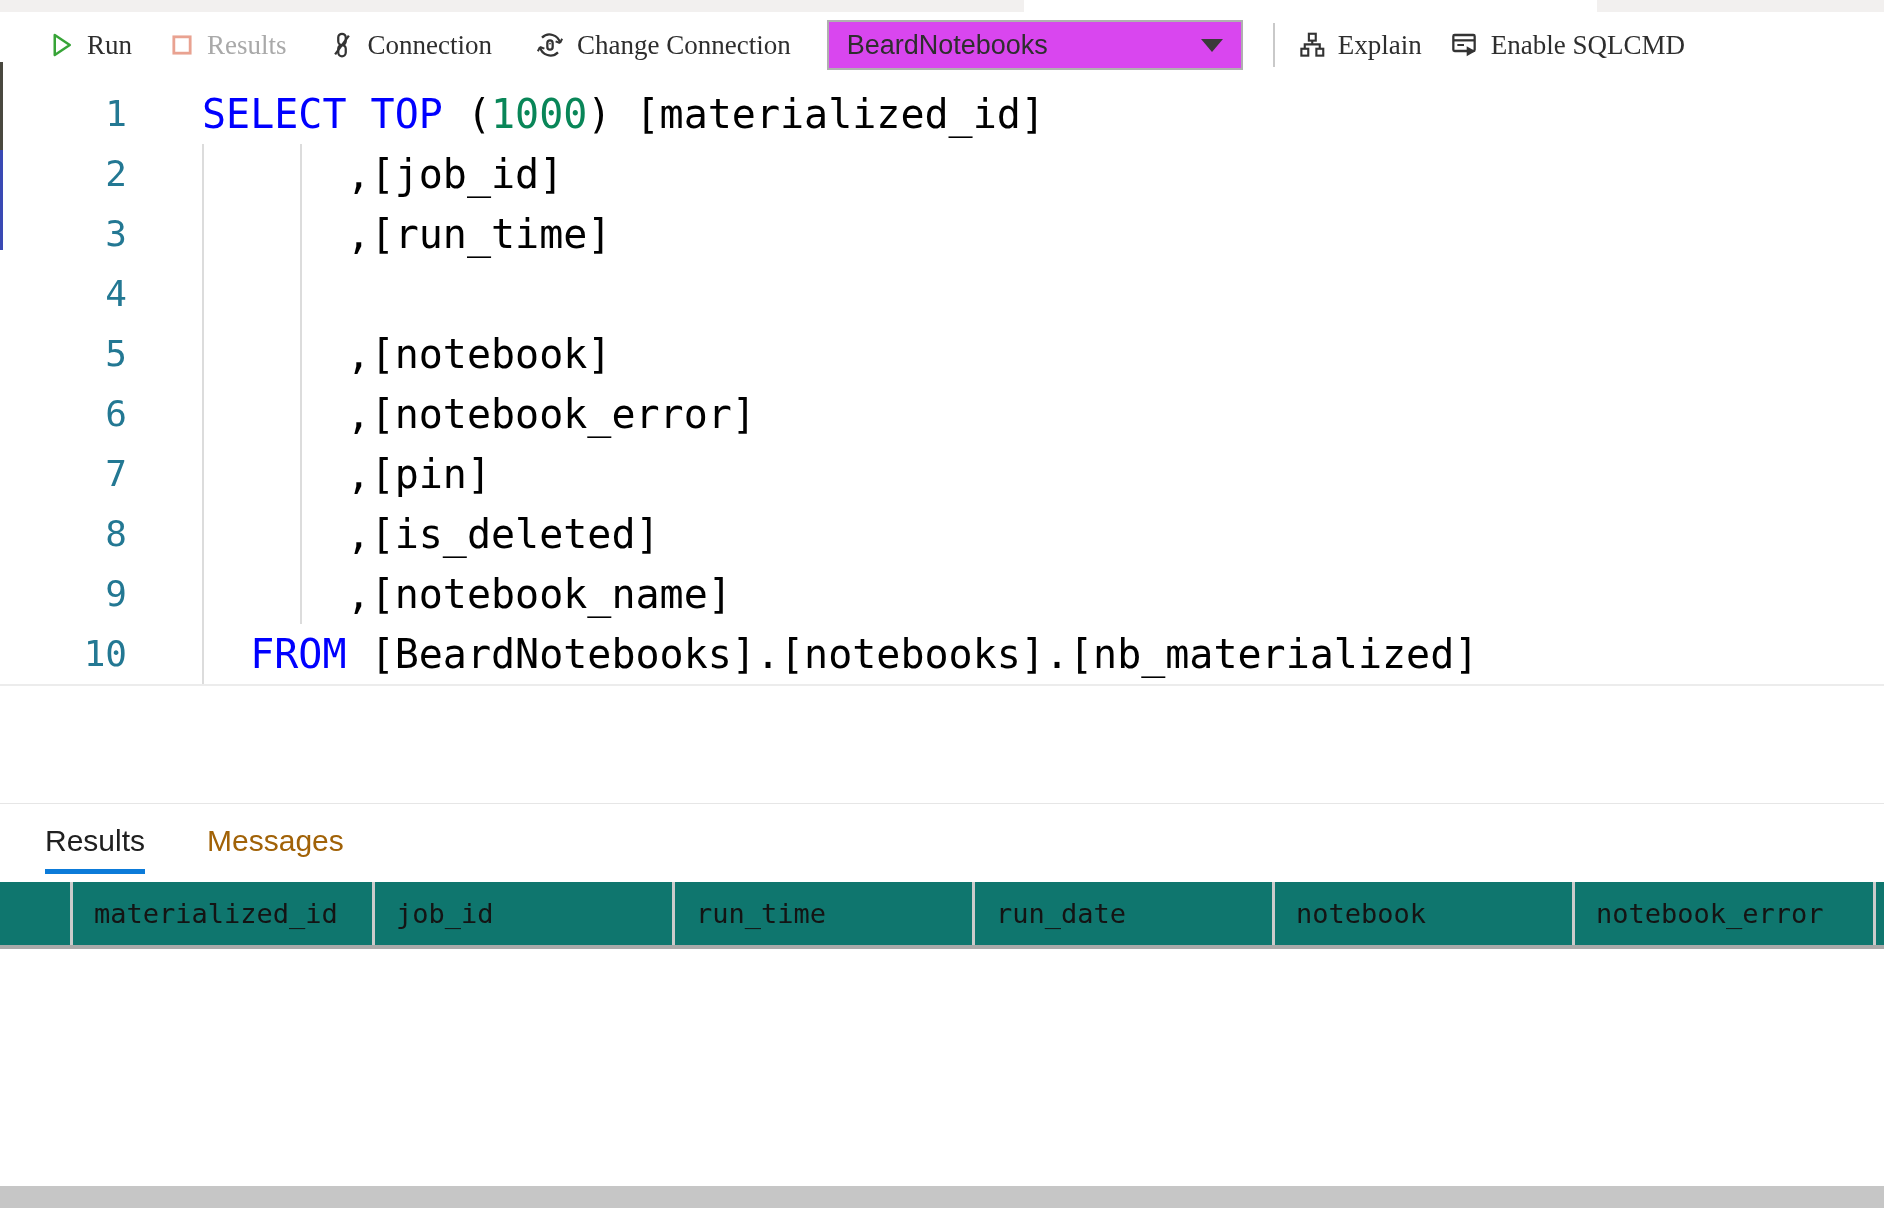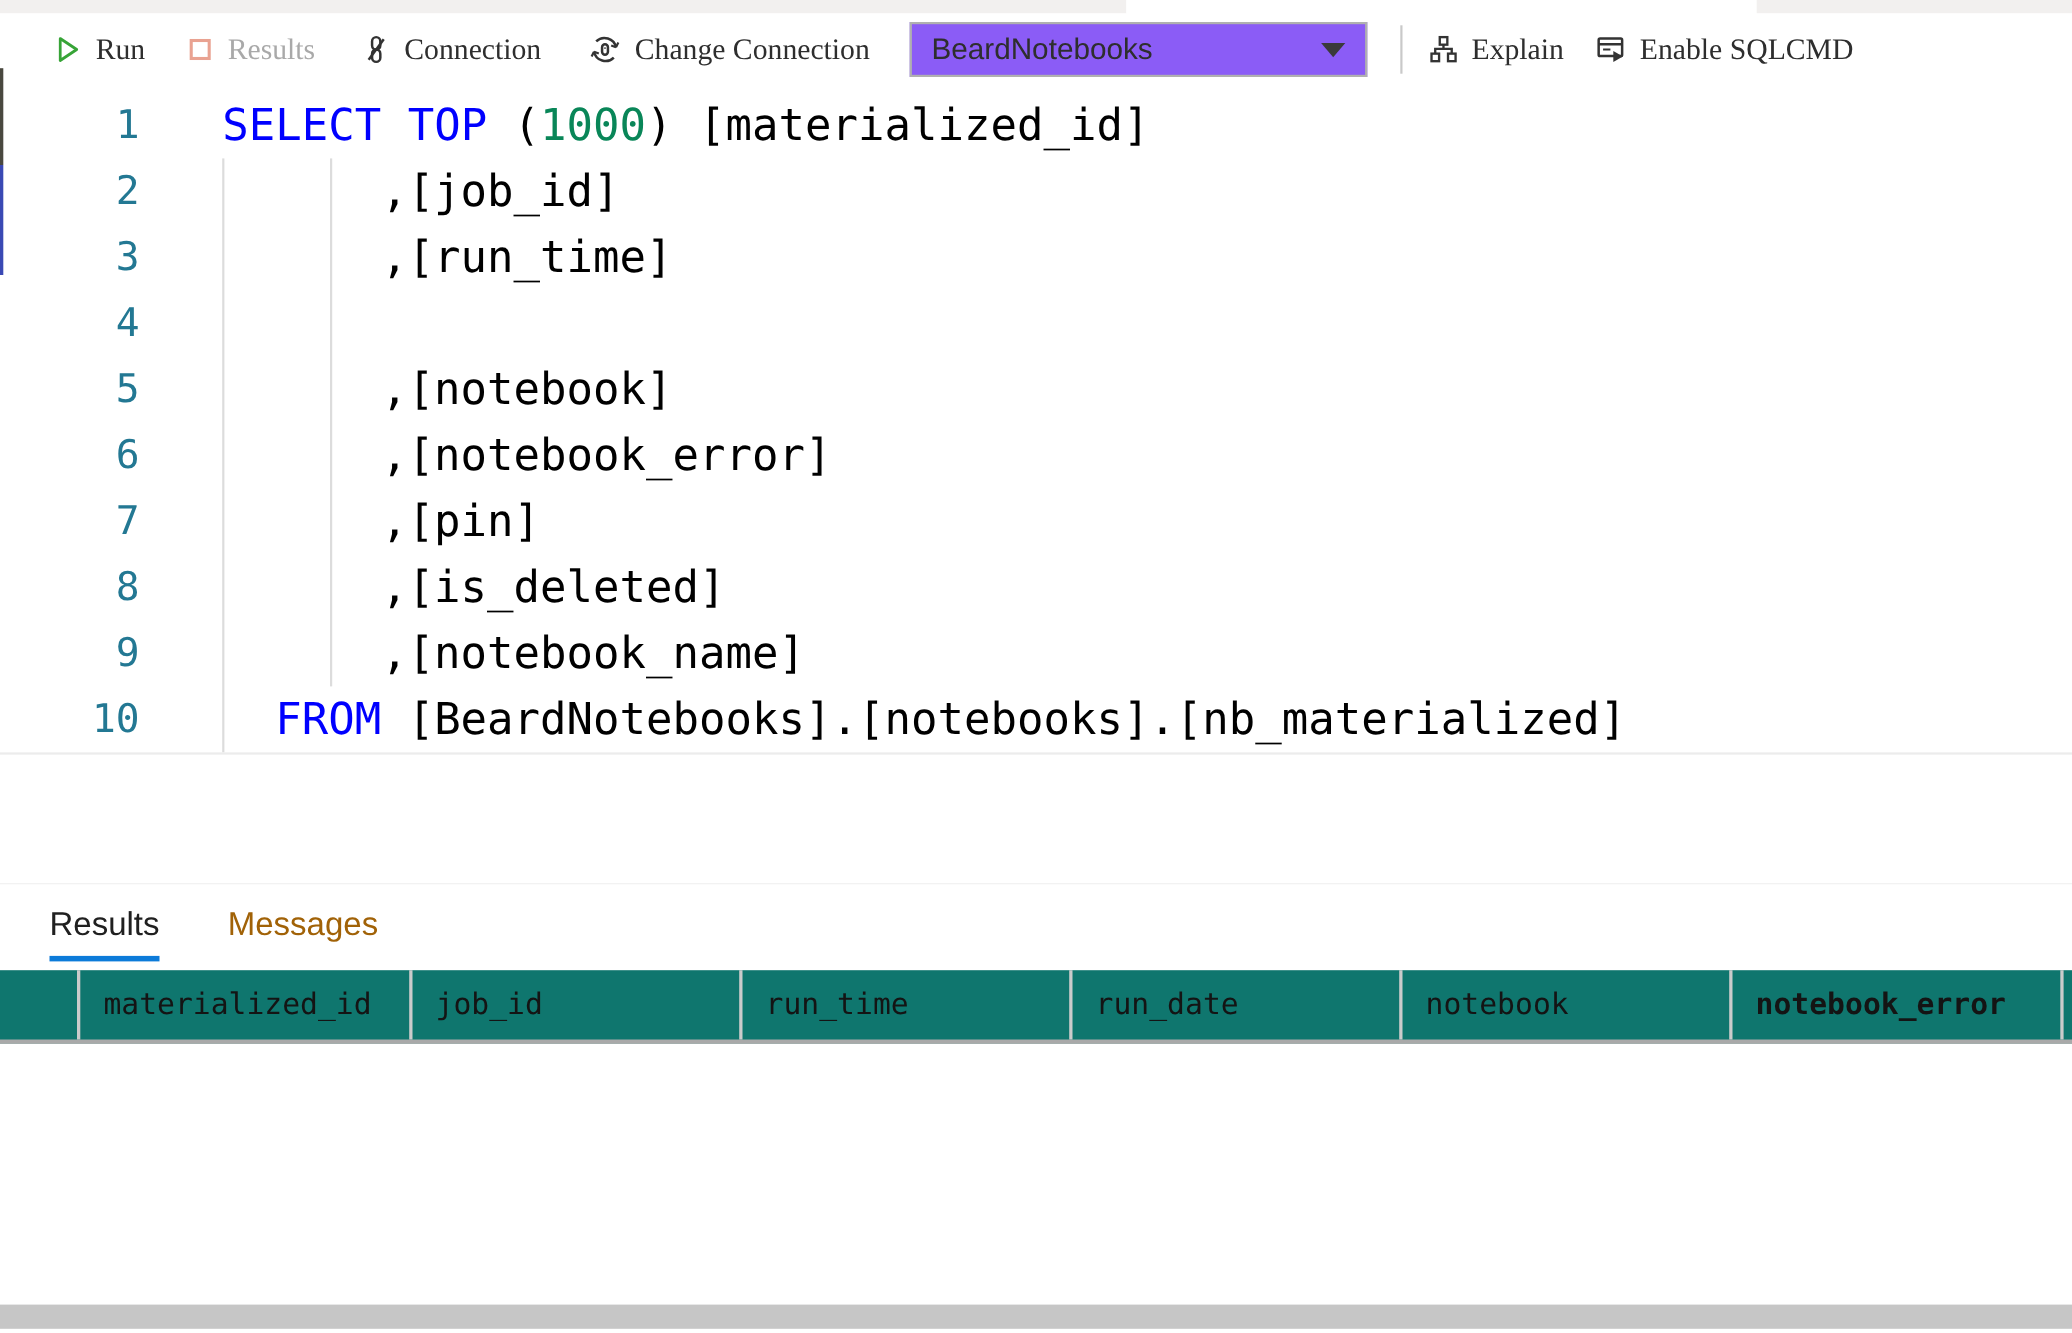--- a/index.html
+++ b/index.html
@@ -15,21 +15,21 @@
   
   .toolbar { height:66px; background:#ffffff; display:flex; align-items:center;
              padding-left:46px; color:#2e2e2e; font-size:27px; }
   .tb-item { display:flex; align-items:center; gap:11px; cursor:pointer; white-space:nowrap;font-family:Liberation Serif, serif; }
   .tb-item svg { display:block; }
   .tb-label { color:#2e2e2e; }
   .tb-item.disabled .tb-label { color:#a9a9a9; }
   .m36{margin-left:36px;} .m40{margin-left:40px;} .m42{margin-left:42px;} .m22{margin-left:22px;} .m26{margin-left:26px;}
 
   .db-dropdown { margin-left:36px; width:416px; height:50px; border:2px solid #b0b0b0;
-                 background:#8b5cf6; display:flex; align-items:center; padding:0 18px;
+                 background:#d946ef; display:flex; align-items:center; padding:0 18px;
                  justify-content:space-between; cursor:pointer; }
   .db-dropdown .caret { width:0; height:0; border-left:11px solid transparent;
                         border-right:11px solid transparent; border-top:13px solid #3a3a3a; }
   .tb-sep { margin-left:30px; width:2px; height:44px; background:#c9c9c9; }
 
   
   .editor { position:relative; height:725px; background:#ffffff; overflow:hidden;
             padding-top:6px; cursor:text; }
   .code-row { display:flex; height:60px; }
   .gutter { width:135px; text-align:right; padding-right:8px;
@@ -210,20 +210,20 @@
     <div class="tab inactive">Messages</div>
   </div>
 
   <div class="grid-header" id="grid-header">
     <div class="gh-cell gh-rownum"></div>
   <div class="gh-cell" style="width: 302px;">materialized_id</div>
       <div class="gh-cell" style="width: 300px;">job_id</div>
       <div class="gh-cell" style="width: 300px;">run_time</div>
       <div class="gh-cell" style="width: 300px;">run_date</div>
       <div class="gh-cell" style="width: 300px;">notebook</div>
-      <div class="gh-cell" style="width: 301px; font-weight: bold;">notebook_error</div>
+      <div class="gh-cell" style="width: 301px;">notebook_error</div>
       <div class="gh-cell gh-filler"></div>
     </div>
 
   <div class="results-empty"></div>
 
   <div class="hscrollbar"></div>
 </div>
 
 </body></html>

